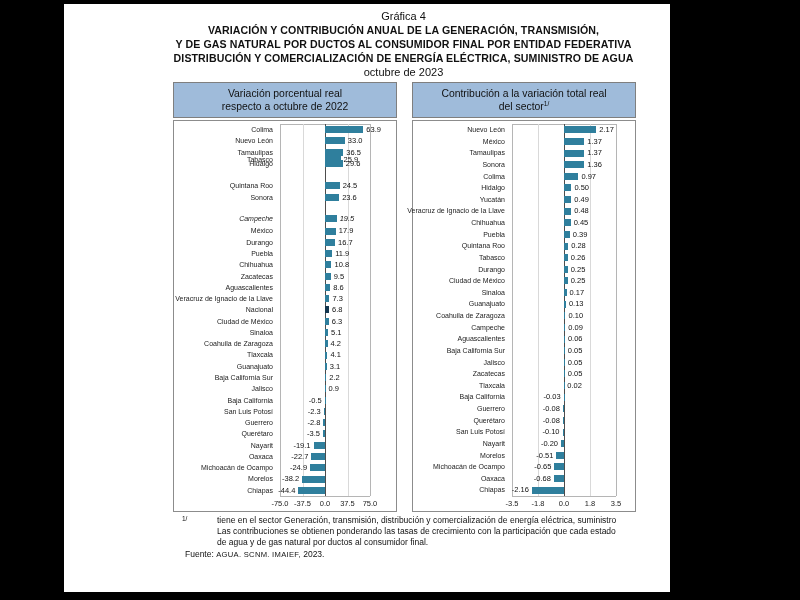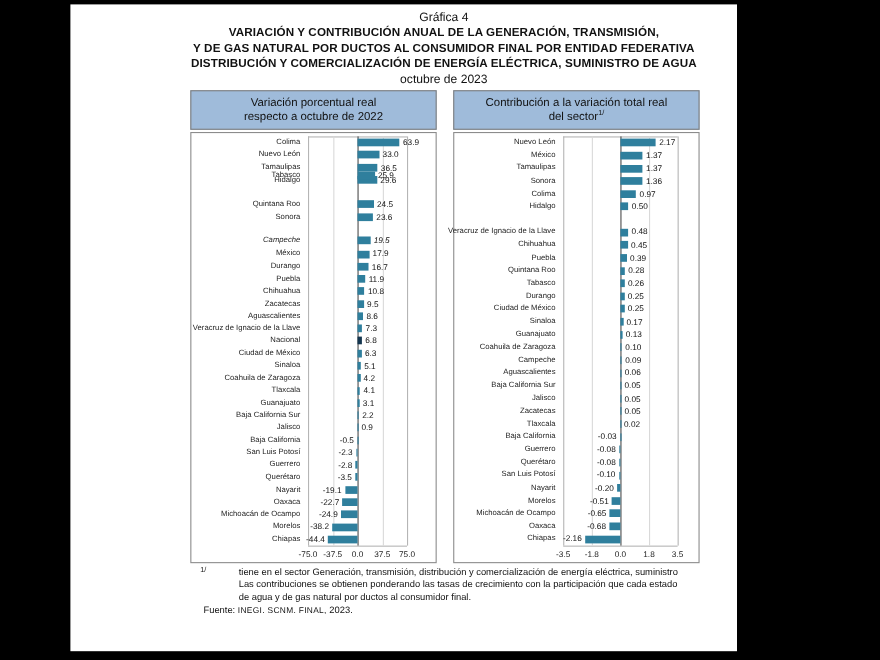--- a/index.html
+++ b/index.html
@@ -265,20 +265,25 @@
           <div class="crow" style="top: 49.5px; height: 11.625px;">
             <div class="cname" style="right: 130px; line-height: 11.625px;">Colima</div>
             <div class="cbar" style="top: 2.3125px; height: 7px; width: 14.4114px; left: 151px; background: rgb(47, 127, 157);"></div>
             <div class="cval" style="line-height: 11.625px; left: 168.411px;">0.97</div>
           </div>
           <div class="crow" style="top: 61.125px; height: 11.625px;">
             <div class="cname" style="right: 130px; line-height: 11.625px;">Hidalgo</div>
             <div class="cbar" style="top: 2.3125px; height: 7px; width: 7.42857px; left: 151px; background: rgb(47, 127, 157);"></div>
             <div class="cval" style="line-height: 11.625px; left: 161.429px;">0.50</div>
           </div>
+          <div class="crow" style="top: 72.75px; height: 11.625px;">
+            <div class="cname" style="right: 130px; line-height: 11.625px;">Yucatán</div>
+            <div class="cbar" style="top: 2.3125px; height: 7px; width: 7.28px; left: 151px; background: rgb(47, 127, 157);"></div>
+            <div class="cval" style="line-height: 11.625px; left: 161.28px;">0.49</div>
+          </div>
           <div class="crow" style="top: 84.375px; height: 11.625px;">
             <div class="cname" style="right: 130px; line-height: 11.625px;">Veracruz de Ignacio de la Llave</div>
             <div class="cbar" style="top: 2.3125px; height: 7px; width: 7.13143px; left: 151px; background: rgb(47, 127, 157);"></div>
             <div class="cval" style="line-height: 11.625px; left: 161.131px;">0.48</div>
           </div>
           <div class="crow" style="top: 96px; height: 11.625px;">
             <div class="cname" style="right: 130px; line-height: 11.625px;">Chihuahua</div>
             <div class="cbar" style="top: 2.3125px; height: 7px; width: 6.68571px; left: 151px; background: rgb(47, 127, 157);"></div>
             <div class="cval" style="line-height: 11.625px; left: 160.686px;">0.45</div>
           </div>
@@ -402,19 +407,19 @@
 
     <div class="footnote">
       <span class="fn-mark">1/</span>
       <div class="fn-lines" id="fn-lines">
           <div class="">tiene en el sector Generación, transmisión, distribución y comercialización de energía eléctrica, suministro</div>
           <div class="">Las contribuciones se obtienen ponderando las tasas de crecimiento con la participación que cada estado</div>
           <div class="">de agua y de gas natural por ductos al consumidor final.</div>
         </div>
       <div class="fuente">
         <span>Fuente:</span>
-        <span class="f-src">INEGI. SCNM. FINAL,</span>
+        <span class="f-src">AGUA. SCNM. IMAIEF,</span>
         <span>2023.</span>
       </div>
     </div>
 
   </div>
 </div>
 
 </body></html>

